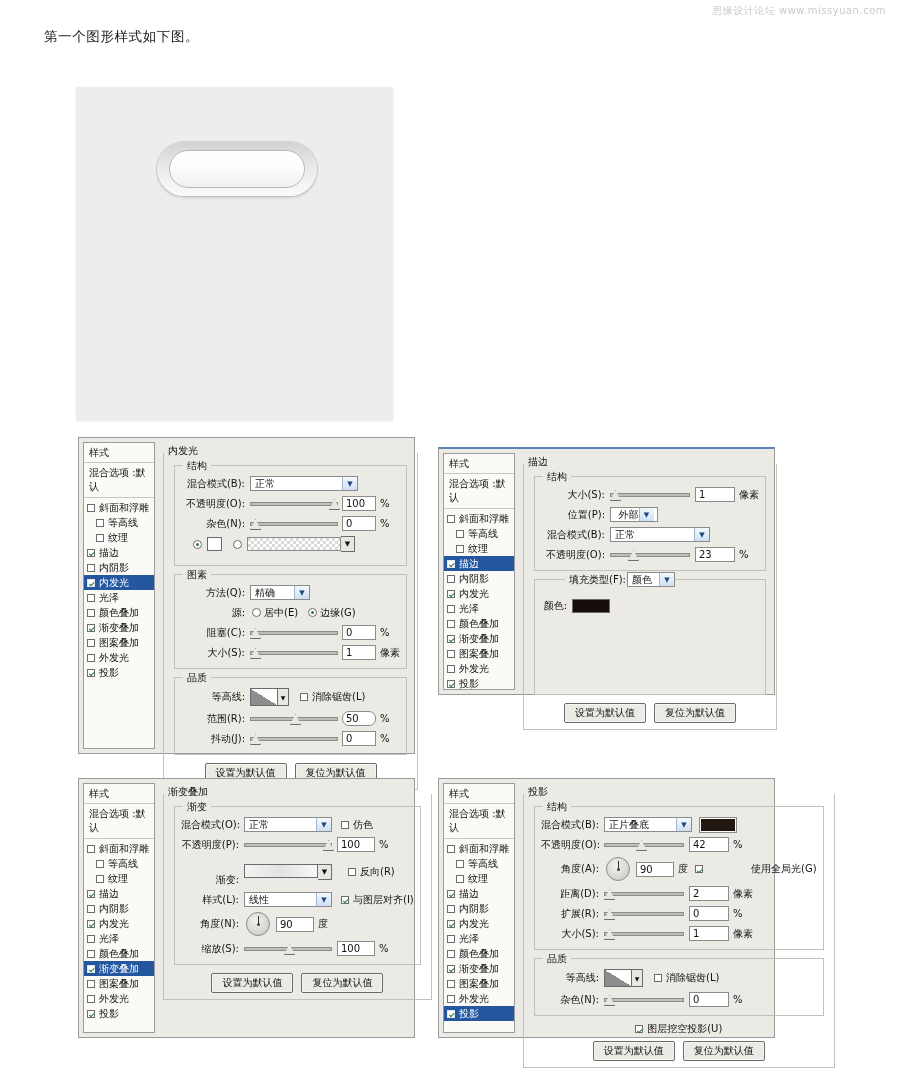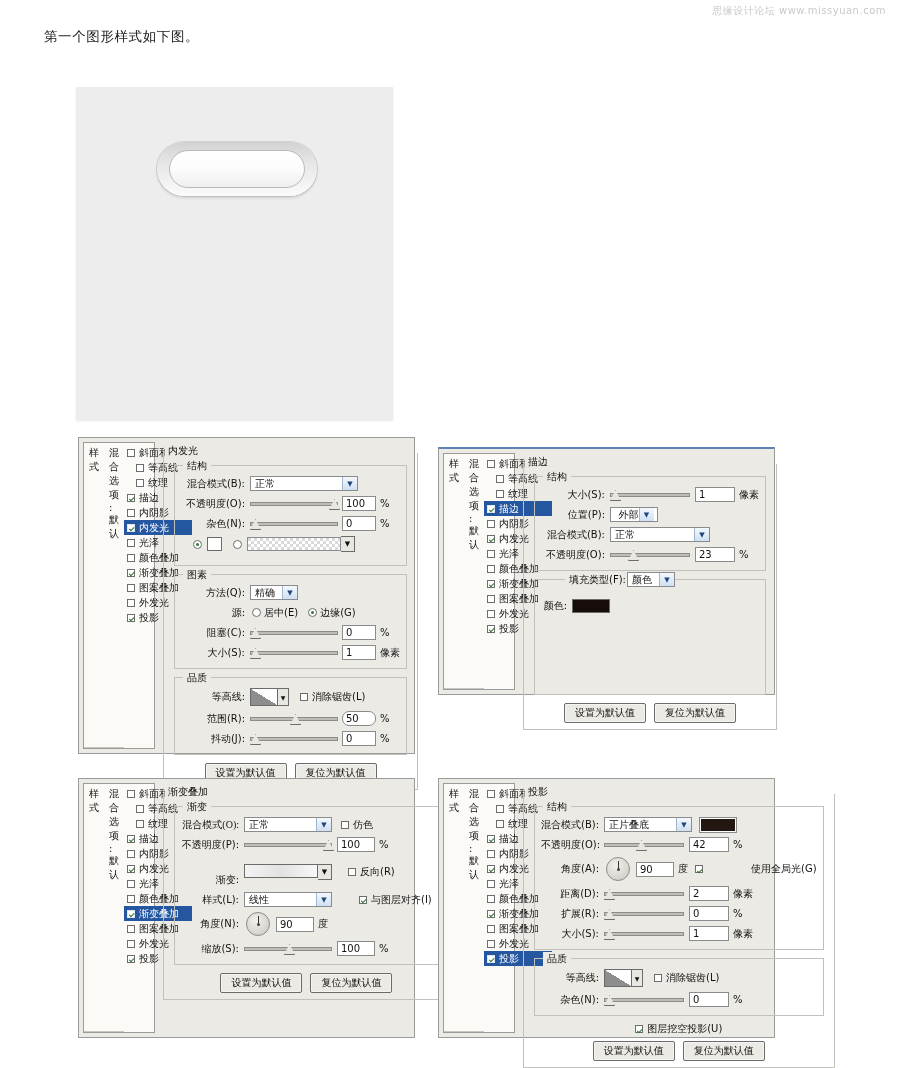--- a/index.html
+++ b/index.html
@@ -58,21 +58,21 @@
   }
   .dlg.blue-top{border-top:2px solid #5f81b5;}
   .dlg-body{display:flex;height:100%;box-sizing:border-box;padding:4px;}
 
   
   .styles-col{
     width:72px;flex:0 0 72px;
     background:#fbfaf7;
     border:1px solid #9b9b9b;
     box-sizing:border-box;
-    display:flex;flex-direction:row;
+    display:flex;flex-direction:column;
   }
   .styles-head{
     padding:3px 5px 2px 5px;font-size:10px;border-bottom:1px solid #c9c7c2;
     background:#fbfaf7;
   }
   .styles-sub{
     padding:3px 5px;font-size:10px;border-bottom:1px solid #c9c7c2;
     background:#fbfaf7;
   }
   .styles-list{flex:1;padding-top:2px;}
@@ -316,21 +316,21 @@
               <div class="checker" style="margin-left:5px;max-width:94px;"></div>
               <div class="dropbtn">▼</div>
             </div>
           </div>
 
           <div class="group">
             <span class="legend">图素</span>
 
             <div class="row">
               <span class="lbl" style="width:64px;">方法(Q):</span>
-              <div class="select" style="width:48px;margin-left:5px;">
+              <div class="select" style="width:60px;margin-left:5px;">
                 <span>精确</span>
                 <span class="arrow">▼</span>
               </div>
             </div>
 
             <div class="row">
               <span class="lbl" style="width:64px;">源:</span>
               <span class="radio" style="margin-left:7px;"></span>
               <span style="font-size:10px;margin-left:3px;">居中(E)</span>
               <span class="radio on" style="margin-left:10px;"></span>
@@ -582,21 +582,21 @@
           </div>
       </div>
       <div class="panel">
         <div class="panel-title">渐变叠加</div>
         <div class="outer-group" style="padding-top:4px;">
 
           <div class="group">
             <span class="legend">渐变</span>
 
             <div class="row">
-              <span class="lbl" style="width:58px;font-family:Liberation Serif, serif;">混合模式(O):</span>
+              <span class="lbl" style="width:58px;">混合模式(O):</span>
               <div class="select" style="width:88px;margin-left:5px;">
                 <span>正常</span>
                 <span class="arrow">▼</span>
               </div>
               <span class="inline-chk" style="margin-left:9px;">
                 <span class="cbx"></span>
                 <span>仿色</span>
               </span>
             </div>
 
@@ -621,21 +621,21 @@
                 <span>反向(R)</span>
               </span>
             </div>
 
             <div class="row">
               <span class="lbl" style="width:58px;">样式(L):</span>
               <div class="select" style="width:88px;margin-left:5px;">
                 <span>线性</span>
                 <span class="arrow">▼</span>
               </div>
-              <span class="inline-chk" style="margin-left:27px;">
+              <span class="inline-chk" style="margin-left:9px;">
                 <span class="cbx on"></span>
                 <span>与图层对齐(I)</span>
               </span>
             </div>
 
             <div class="row">
               <span class="lbl" style="width:58px;">角度(N):</span>
               <div class="dial" style="margin-left:7px;">
                 <div class="needle"></div>
                 <div class="hub"></div>

